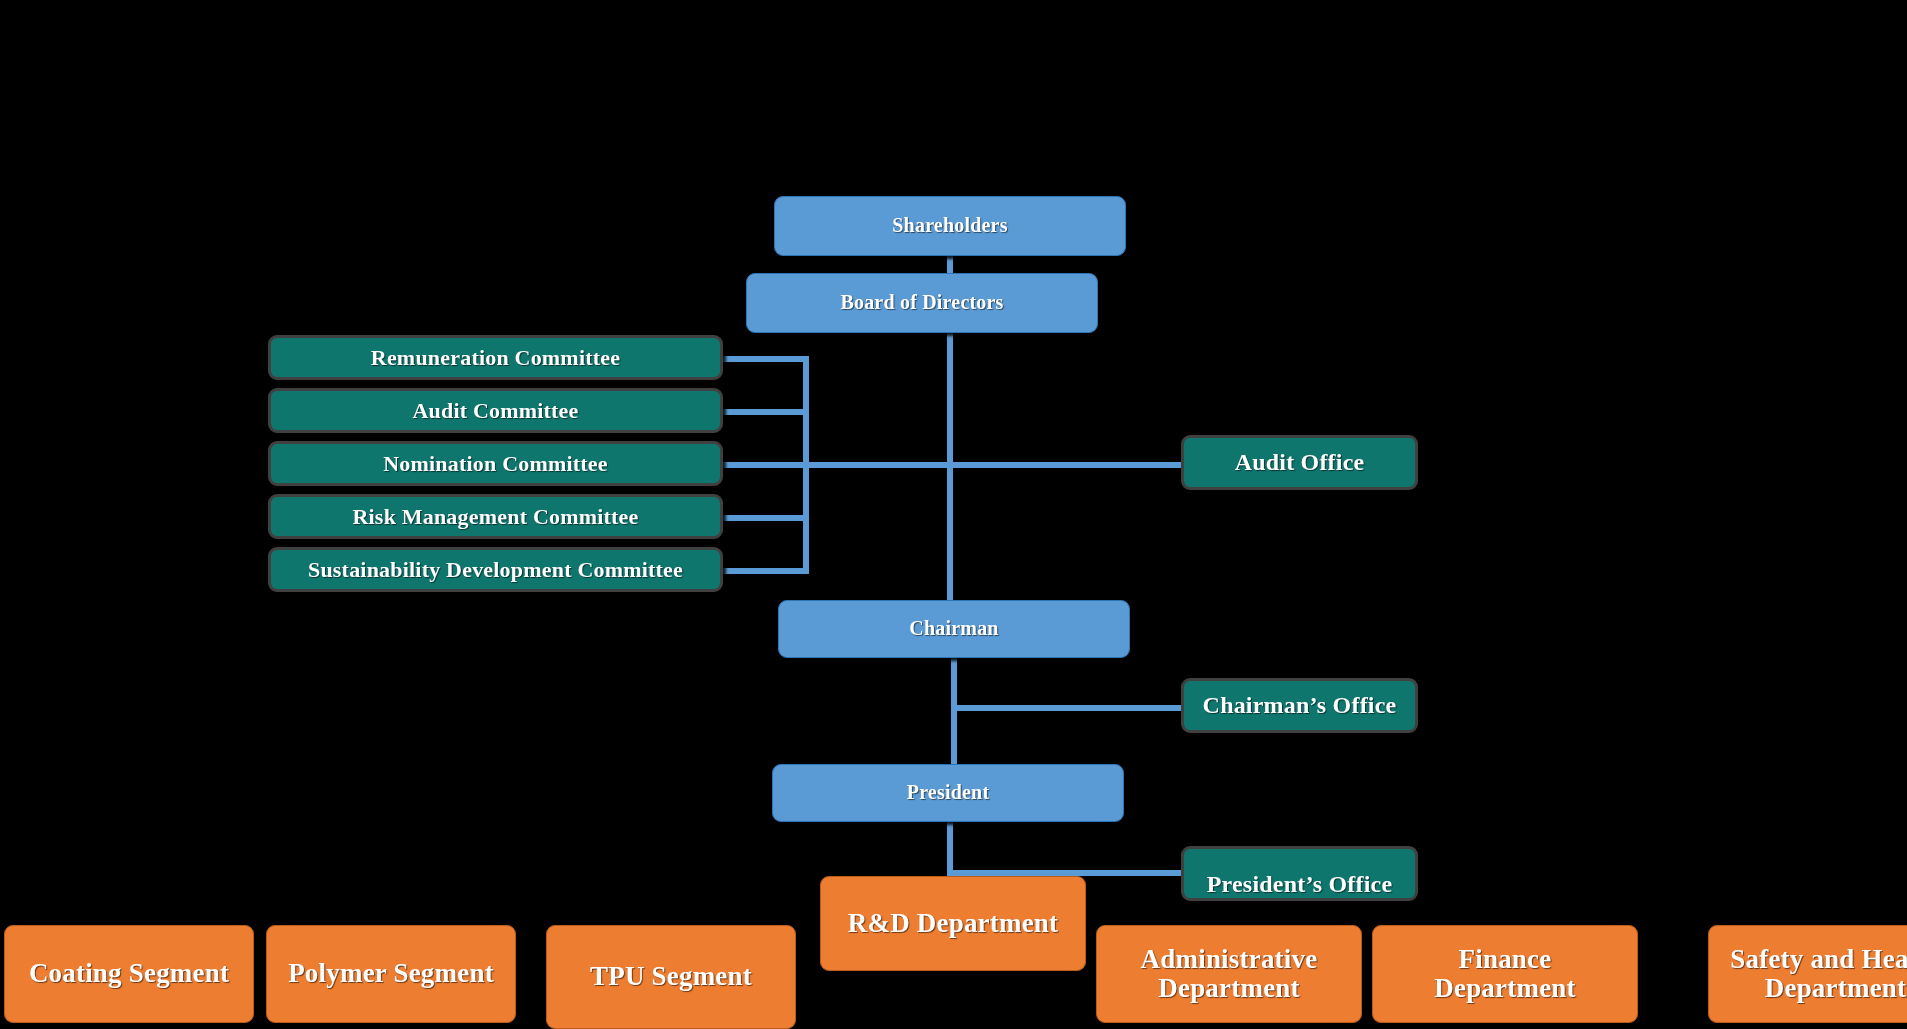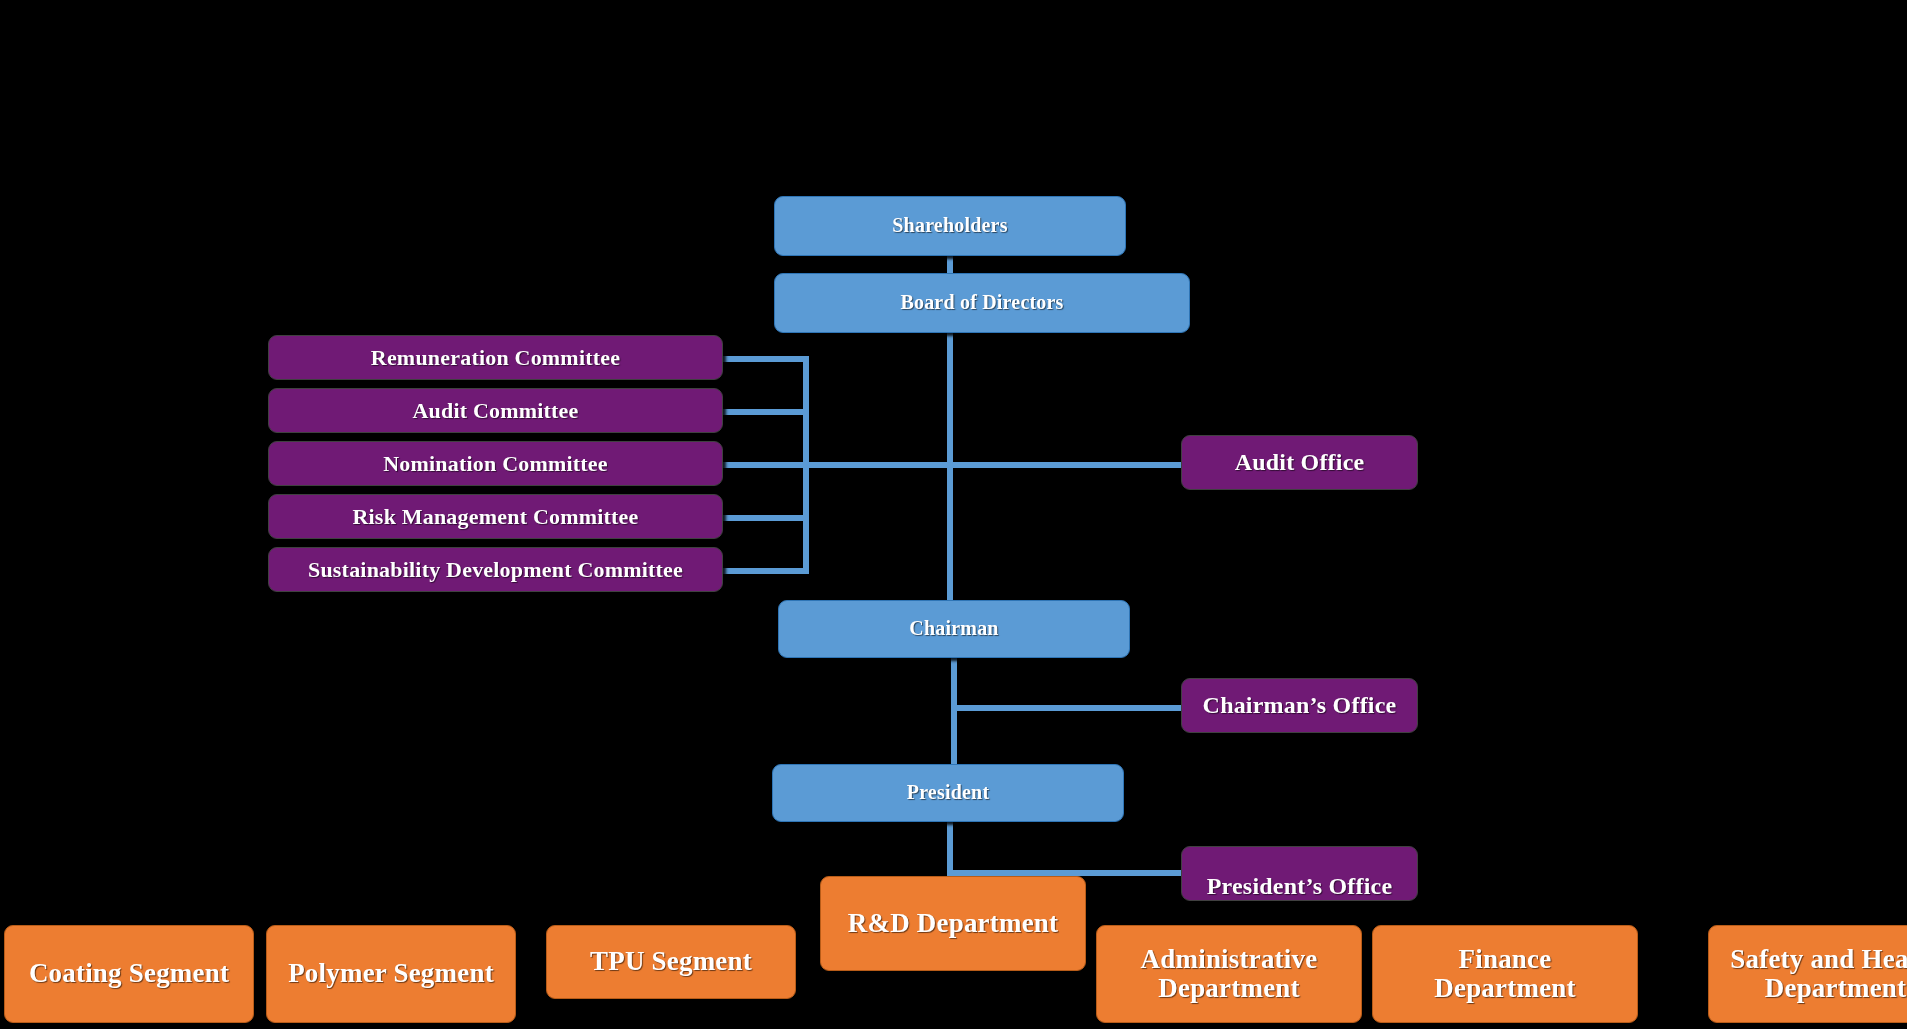--- a/index.html
+++ b/index.html
@@ -43,22 +43,22 @@
     line-height: 1.08;
     letter-spacing: 0.2px;
     text-shadow: 1px 1px 1px rgba(0,0,0,0.55);
     box-shadow: 3px 3px 3px rgba(0,0,0,0.85);
   }
   .node-blue {
     background: #5B9BD5;
     border: 1px solid #2E75B6;
   }
   .node-green {
-    background: #701a75;
-    border: 1px solid #404040;
+    background: #0f766e;
+    border: 3px solid #404040;
   }
   .node-orange {
     background: #ED7D31;
     border: 1px solid #B85C18;
   }
   .node span { display: block; width: 100%; padding: 0 6px; box-sizing: border-box; }
 
   .fs-31 { font-size: 20px; }
   .fs-27 { font-size: 27px; }
   .fs-24 { font-size: 24px; }
@@ -88,21 +88,21 @@
   <div class="line line-v" style="left:951px; top:658px; height:108px;"></div>
 
   <div class="line line-h" style="left:947px; top:870px; width:236px;"></div>
 
   <div class="line line-v" style="left:947px; top:821px; height:108px;"></div>
 
   <div class="node node-blue fs-31" style="left:774px; top:196px; width:352px; height:60px;">
     <span>Shareholders</span>
   </div>
 
-  <div class="node node-blue fs-31" style="left:774px; top:273px; width:416px; height:60px;">
+  <div class="node node-blue fs-31" style="left:746px; top:273px; width:352px; height:60px;">
     <span>Board of Directors</span>
   </div>
 
   <div class="node node-green fs-22" style="left:268px; top:335px; width:455px; height:45px;">
     <span>Remuneration Committee</span>
   </div>
 
   <div class="node node-green fs-22" style="left:268px; top:388px; width:455px; height:45px;">
     <span>Audit Committee</span>
   </div>
@@ -140,21 +140,21 @@
   </div>
 
   <div class="node node-orange fs-27" style="left:4px; top:925px; width:250px; height:98px;">
     <span>Coating Segment</span>
   </div>
 
   <div class="node node-orange fs-27" style="left:266px; top:925px; width:250px; height:98px;font-family:Liberation Serif, serif;">
     <span>Polymer Segment</span>
   </div>
 
-  <div class="node node-orange fs-27" style="left:546px; top:925px; width:250px; height:74px;">
+  <div class="node node-orange fs-27" style="left:546px; top:925px; width:250px; height:104px;">
     <span>TPU Segment</span>
   </div>
 
   <div class="node node-orange fs-27" style="left:820px; top:876px; width:266px; height:95px;">
     <span>R&amp;D Department</span>
   </div>
 
   <div class="node node-orange fs-27 multiline" style="left:1096px; top:925px; width:266px; height:98px;">
     <span style="white-space:pre-line;">Administrative
 Department</span>

